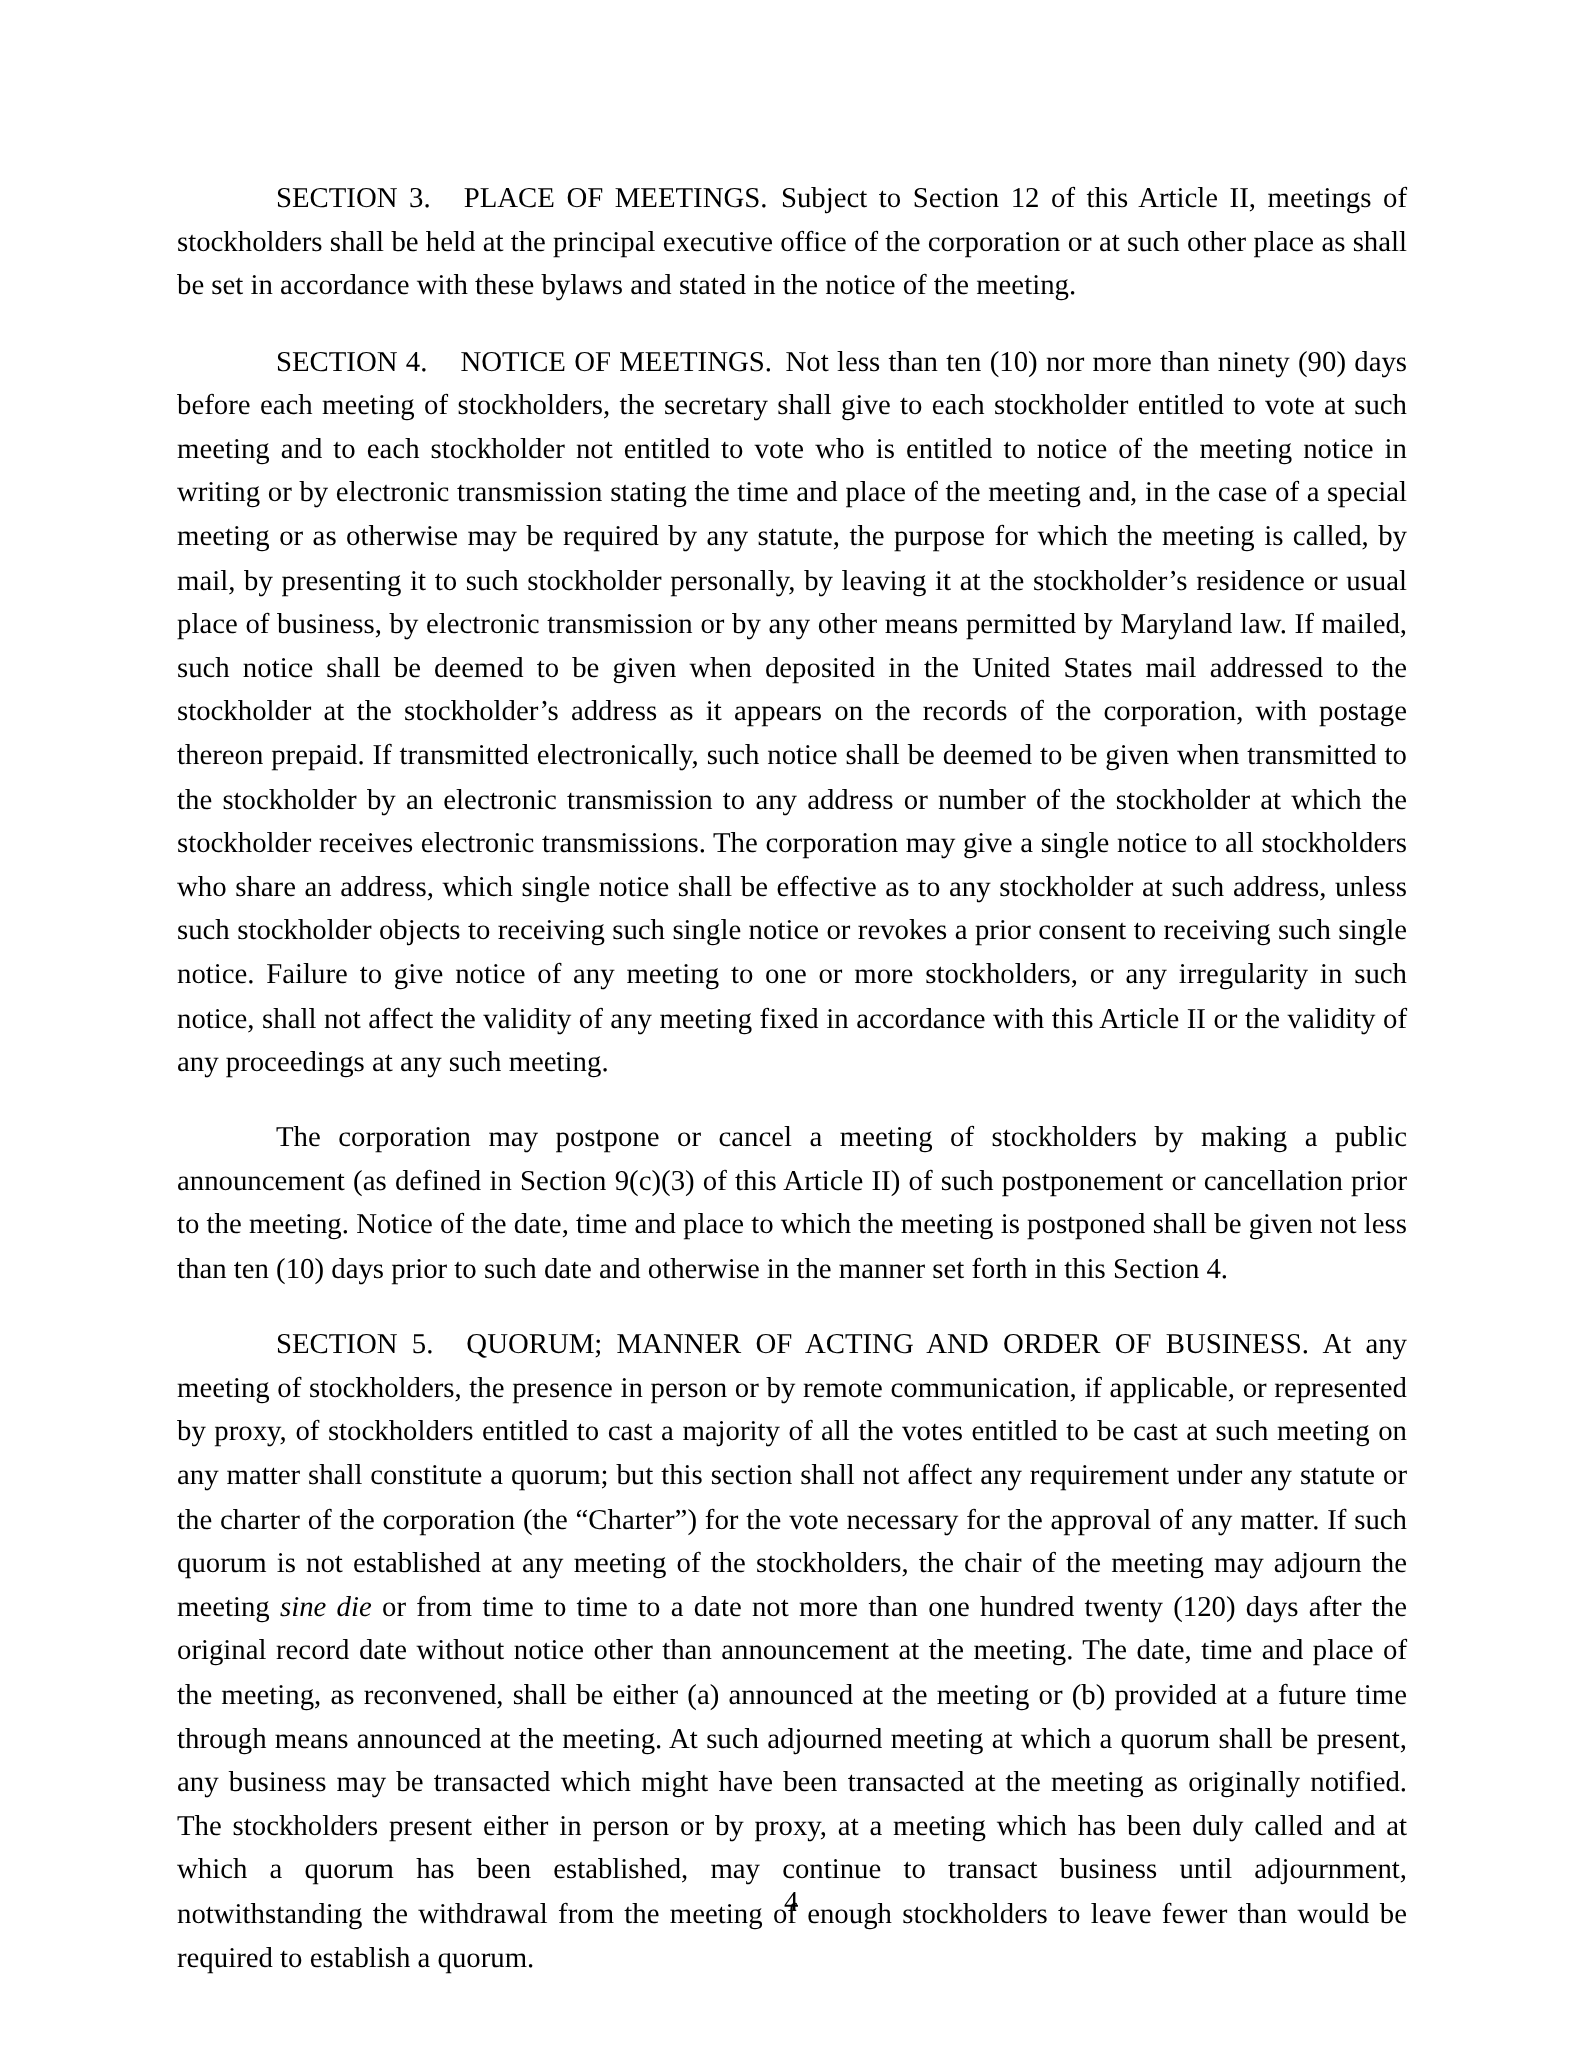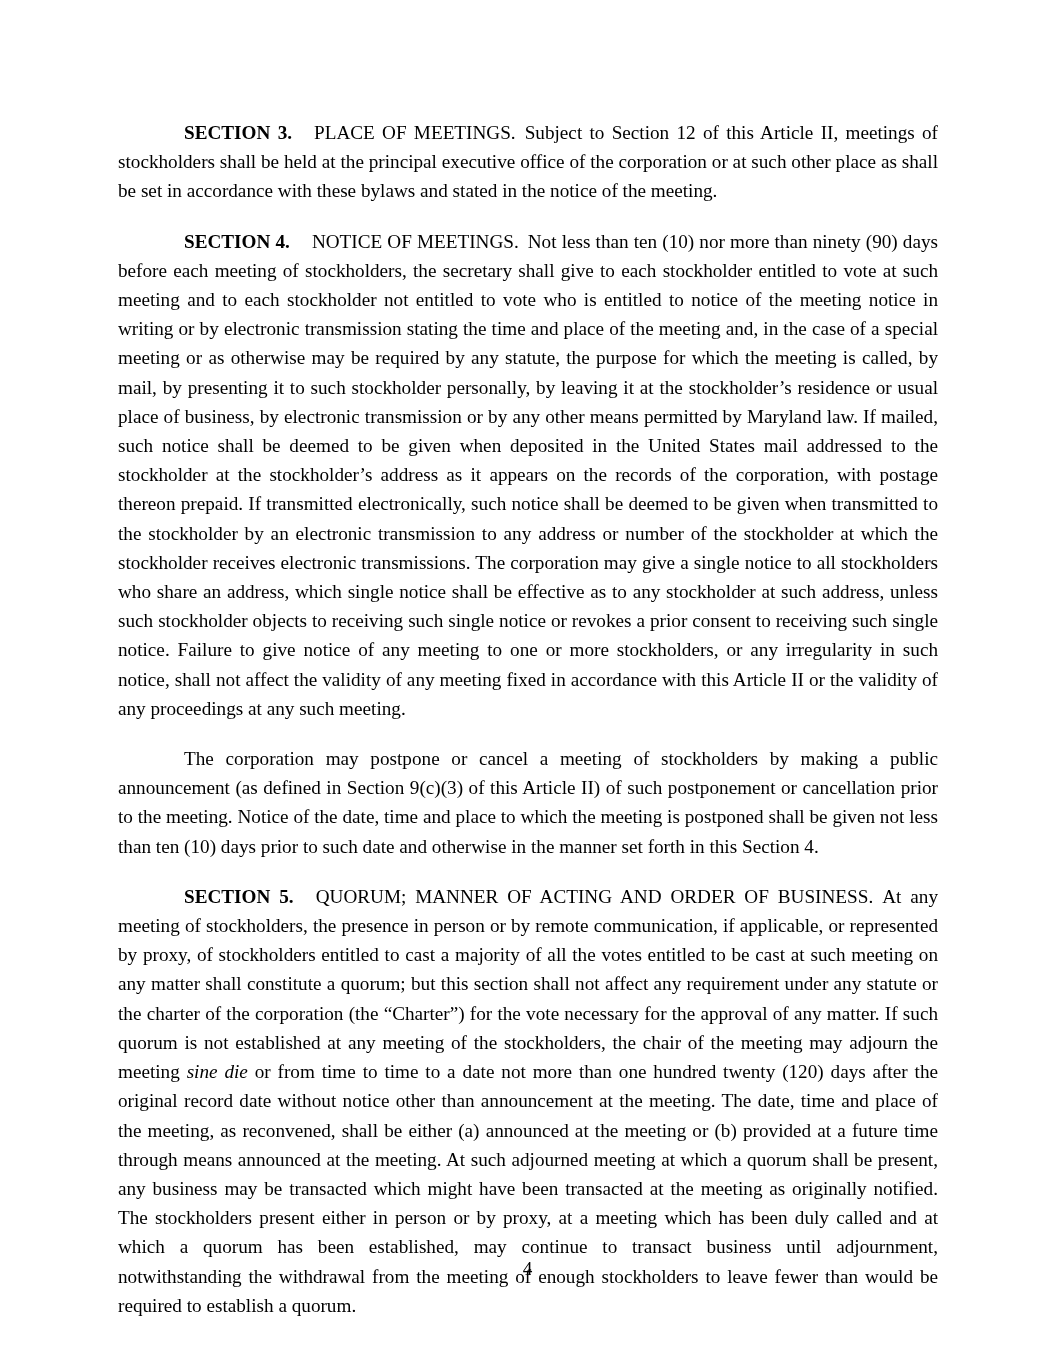--- a/index.html
+++ b/index.html
@@ -33,21 +33,20 @@
     text-justify: inter-word;
     color: #000000;
     hyphens: none;
   }
   p.para .indent {
     display: inline-block;
     width: 66px;
   }
   .sec-label {
     white-space: nowrap;
-    font-weight: bold;
   }
   .gap-wide {
     display: inline-block;
     width: 22px;
   }
   .gap-small {
     display: inline-block;
     width: 9px;
   }
   em.italic {

